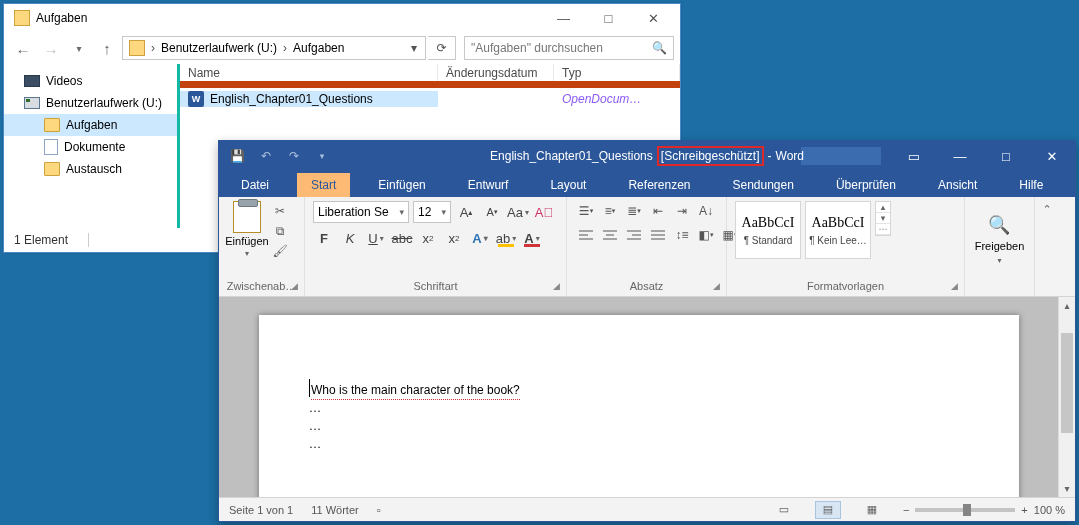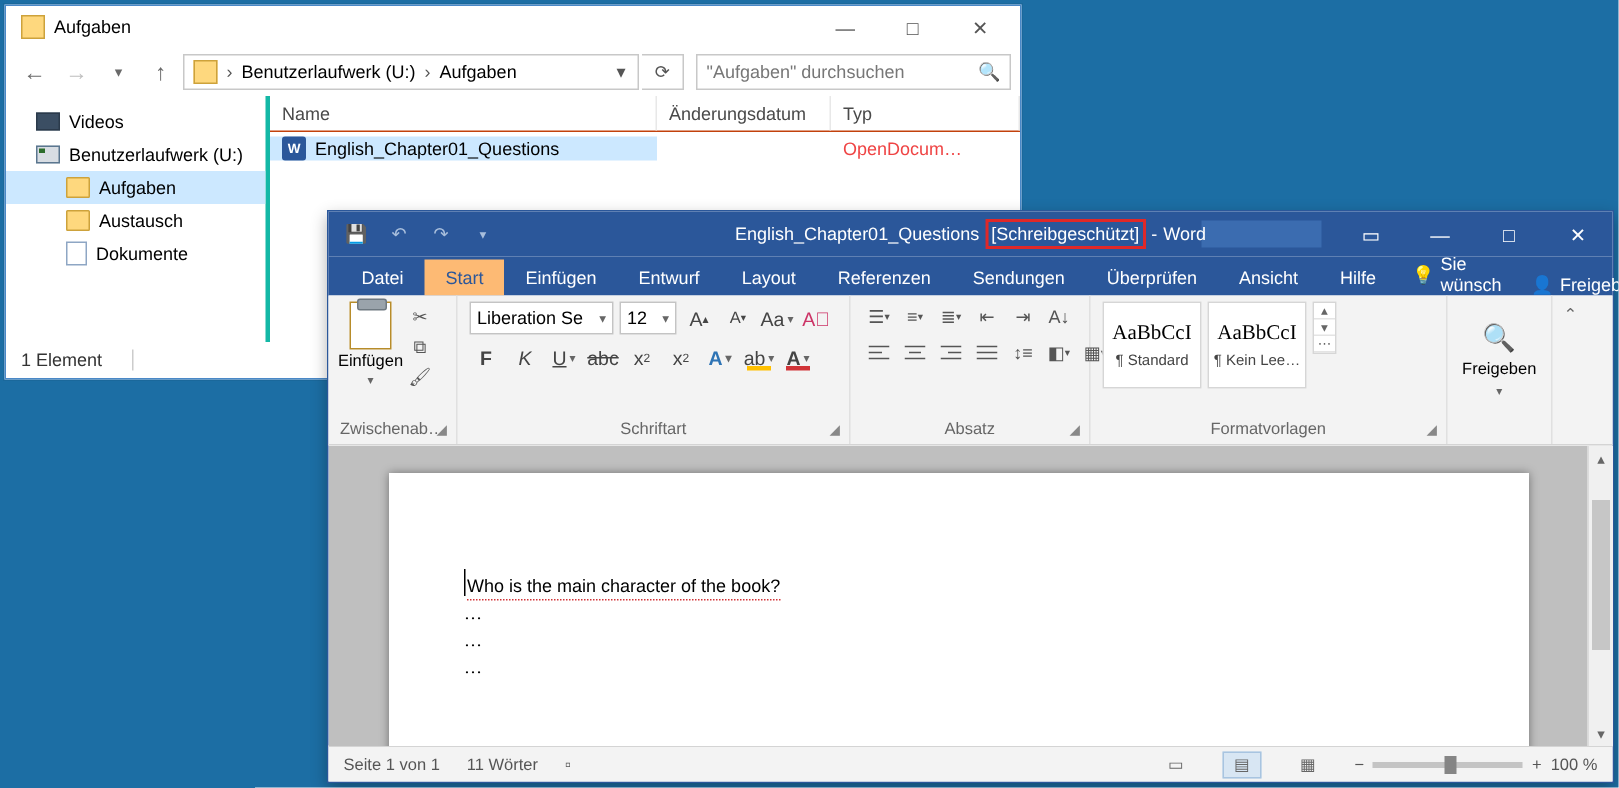--- a/index.html
+++ b/index.html
@@ -29,49 +29,49 @@
   .exp-tree { width:176px; border-right:3px solid #14b8a6; padding:6px 0; overflow:hidden;}
   .tree-item { display:flex; align-items:center; height:22px; padding-left:20px; gap:6px;}
   .tree-item.sel { background:#cce8ff;}
   .tree-item.ind1 { padding-left:40px;}
   .ico-folder { width:16px; height:14px; background:#fed87e; border:1px solid #cda23b; border-radius:1px;}
   .ico-drive  { width:16px; height:12px; background:#d8dde3; border:1px solid #5b768f; position:relative;}
   .ico-drive::after{content:"";position:absolute;left:1px;top:1px;width:4px;height:3px;background:#2c6d2c;}
   .ico-video  { width:16px; height:12px; background:#3b4e63; border:1px solid #2b3a4b;}
   .ico-doc    { width:14px; height:16px; background:#fff; border:1px solid #8ea6c4;}
   .exp-list { flex:1; display:flex; flex-direction:column;}
-  .list-head { display:flex; height:24px; align-items:center; border-bottom:1px solid #c2410c; color:#4a4a4a;}
+  .list-head { display:flex; height:24px; align-items:center; border-bottom:7px solid #c2410c; color:#4a4a4a;}
   .list-head > div { padding:0 8px; border-right:1px solid #e8e8e8; height:100%; display:flex; align-items:center;}
   .col-name{ width:258px;} .col-date{ width:116px;} .col-type{ flex:1; border-right:none;}
   .list-row { display:flex; height:22px; align-items:center;}
   .list-row.sel .rname { background:#cce8ff;}
   .rname { width:258px; display:flex; align-items:center; gap:6px; padding-left:8px;}
   .rname .wico { width:16px; height:16px; background:#2b579a; color:#fff; font-size:9px; font-weight:bold; display:flex; align-items:center; justify-content:center; border-radius:2px;}
   .rdate { width:116px; padding-left:8px;}
-  .rtype { flex:1; padding-left:8px; color:#ef4444;}
+  .rtype { flex:1; padding-left:8px; color:#8b5cf6;font-style:italic;}
   .exp-status { position:absolute; left:0; bottom:0; height:24px; width:210px; background:#fff; display:flex; align-items:center; padding:0 10px; gap:20px; color:#333;}
   .exp-status .sep { width:1px; height:14px; background:#ccc;}
 
   
   .word {
     position:absolute; left:218px; top:140px; width:858px; height:382px;
     background:#fff; border:1px solid #2b579a; box-shadow:0 4px 10px rgba(0,0,0,.3);
     display:flex; flex-direction:column;
   }
   .word-title { height:30px; background:#2b579a; color:#fff; display:flex; align-items:center; font-size:12px; position:relative;}
   .qat { display:flex; align-items:center; gap:10px; padding-left:10px;}
   .qat-btn { width:18px; height:18px; display:flex; align-items:center; justify-content:center; color:#fff;}
   .qat-btn.dim { color:#a8bedc;}
   .word-title .center { position:absolute; left:50%; transform:translateX(-50%); display:flex; align-items:center; gap:4px;}
   .annot { border:2px solid #e02828; padding:0 2px; line-height:16px;}
   .word-title .right { margin-left:auto; display:flex; align-items:center; height:100%;}
   .user-box { width:80px; height:18px; background:#3b6cb0; margin-right:10px;}
   .wtbtn { width:46px; height:30px; display:flex; align-items:center; justify-content:center; color:#fff; font-size:13px;}
 
-  .word-tabs { height:26px; background:#2b579a; display:flex; align-items:flex-end; color:#fff; font-size:12px; padding-left:8px; gap:0;}
+  .word-tabs { height:26px; background:#2b579a; display:flex; align-items:flex-end; color:#fff; font-size:12px; padding-left:8px; gap:14px;}
   .wtab { padding:5px 14px; cursor:default;}
   .wtab.active { background:#fdba74; color:#2b579a;}
   .wtab-spacer { flex:1;}
   .tell { display:flex; align-items:center; gap:4px; padding:0 10px;}
 
   .ribbon { height:100px; background:#f3f3f3; border-bottom:1px solid #d4d4d4; display:flex; position:relative;}
   .rgroup { border-right:1px solid #e0e0e0; padding:4px 8px 2px 8px; display:flex; flex-direction:column;}
   .rgroup .body { flex:1; display:flex; align-items:flex-start; gap:4px;}
   .rgroup .label { height:16px; font-size:11px; color:#666; display:flex; align-items:center; justify-content:center; position:relative;}
   .rgroup .label .launch { position:absolute; right:-2px; font-size:9px; color:#888;}
@@ -162,26 +162,26 @@
       </div>
       <div class="tree-item">
         <span class="ico-drive"></span>
         <span>Benutzerlaufwerk (U:)</span>
       </div>
       <div class="tree-item ind1 sel">
         <span class="ico-folder"></span>
         <span>Aufgaben</span>
       </div>
       <div class="tree-item ind1">
+        <span class="ico-doc"></span>
+        <span>Dokumente</span>
+      </div>
+      <div class="tree-item ind1">
         <span class="ico-folder"></span>
         <span>Austausch</span>
-      </div>
-      <div class="tree-item ind1">
-        <span class="ico-doc"></span>
-        <span>Dokumente</span>
       </div>
     </div>
     <div class="exp-list">
       <div class="list-head">
         <div class="col-name">Name</div>
         <div class="col-date">Änderungsdatum</div>
         <div class="col-type">Typ</div>
       </div>
       <div class="list-row sel">
         <div class="rname">

